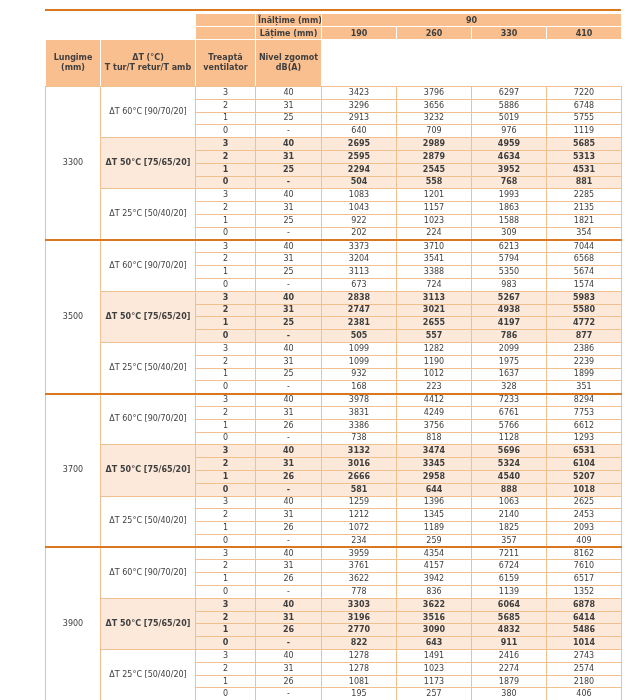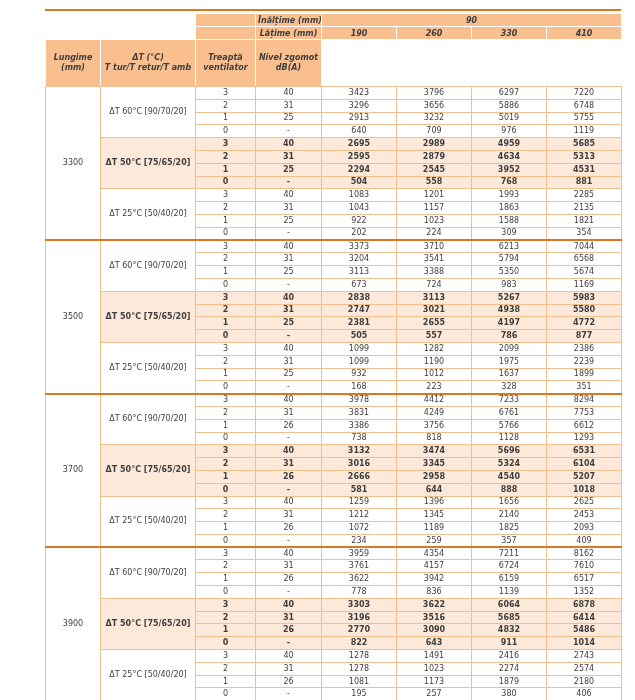--- a/index.html
+++ b/index.html
@@ -21,21 +21,21 @@
   .top-rule{ height:2px; background:var(--strong); margin-bottom:2px; }
   table{
     border-collapse:collapse; width:576px; table-layout:fixed;
     font-size:8px; border-bottom:2px solid var(--strong);
   }
   th,td{
     padding:0 2px; text-align:center; vertical-align:middle;
     border:1px solid var(--thin); color:var(--text);
     overflow:hidden; white-space:nowrap;
   }
-  thead th{ background:var(--hdr); font-weight:bold; border:1px solid #ffffff;font-style:italic; }
+  thead th{ background:var(--hdr); font-weight:bold; border:1px solid #ffffff; }
   thead td.blank{ background:#ffffff; border:1px solid #ffffff; }
   tr.hrow-a th, tr.hrow-a td{ height:13px; }
   tr.hrow-b th, tr.hrow-b td{ height:13px;margin-top:46px; }
   tr.hrow-c th, tr.hrow-c td{ height:47px; line-height:1.25; white-space:normal; }
   thead tr.hrow-c th, thead tr.hrow-c td{ border-bottom:1px solid var(--thin); }
   tbody td{ height:12.8px; line-height:1; }
   td.lungime-cell{ font-weight:normal; background:#ffffff; }
   td.dt-cell{ white-space:normal; }
   tr.hl td{ background:var(--hl); font-weight:bold; }
   td.hl-cell{ background:var(--hl); font-weight:bold; }
@@ -220,21 +220,21 @@
             <td>3388</td>
             <td>5350</td>
             <td>5674</td>
           </tr>
           <tr>
             <td>0</td>
             <td>-</td>
             <td>673</td>
             <td>724</td>
             <td>983</td>
-            <td>1169</td>
+            <td>1574</td>
           </tr>
           <tr class="hl">
             <td class="dt-cell hl-cell" rowspan="4">ΔT 50°C [75/65/20]</td>
             <td>3</td>
             <td>40</td>
             <td>2838</td>
             <td>3113</td>
             <td>5267</td>
             <td>5983</td>
           </tr>
@@ -361,21 +361,21 @@
             <td>644</td>
             <td>888</td>
             <td>1018</td>
           </tr>
           <tr>
             <td class="dt-cell" rowspan="4">ΔT 25°C [50/40/20]</td>
             <td>3</td>
             <td>40</td>
             <td>1259</td>
             <td>1396</td>
-            <td>1656</td>
+            <td>1063</td>
             <td>2625</td>
           </tr>
           <tr>
             <td>2</td>
             <td>31</td>
             <td>1212</td>
             <td>1345</td>
             <td>2140</td>
             <td>2453</td>
           </tr>

